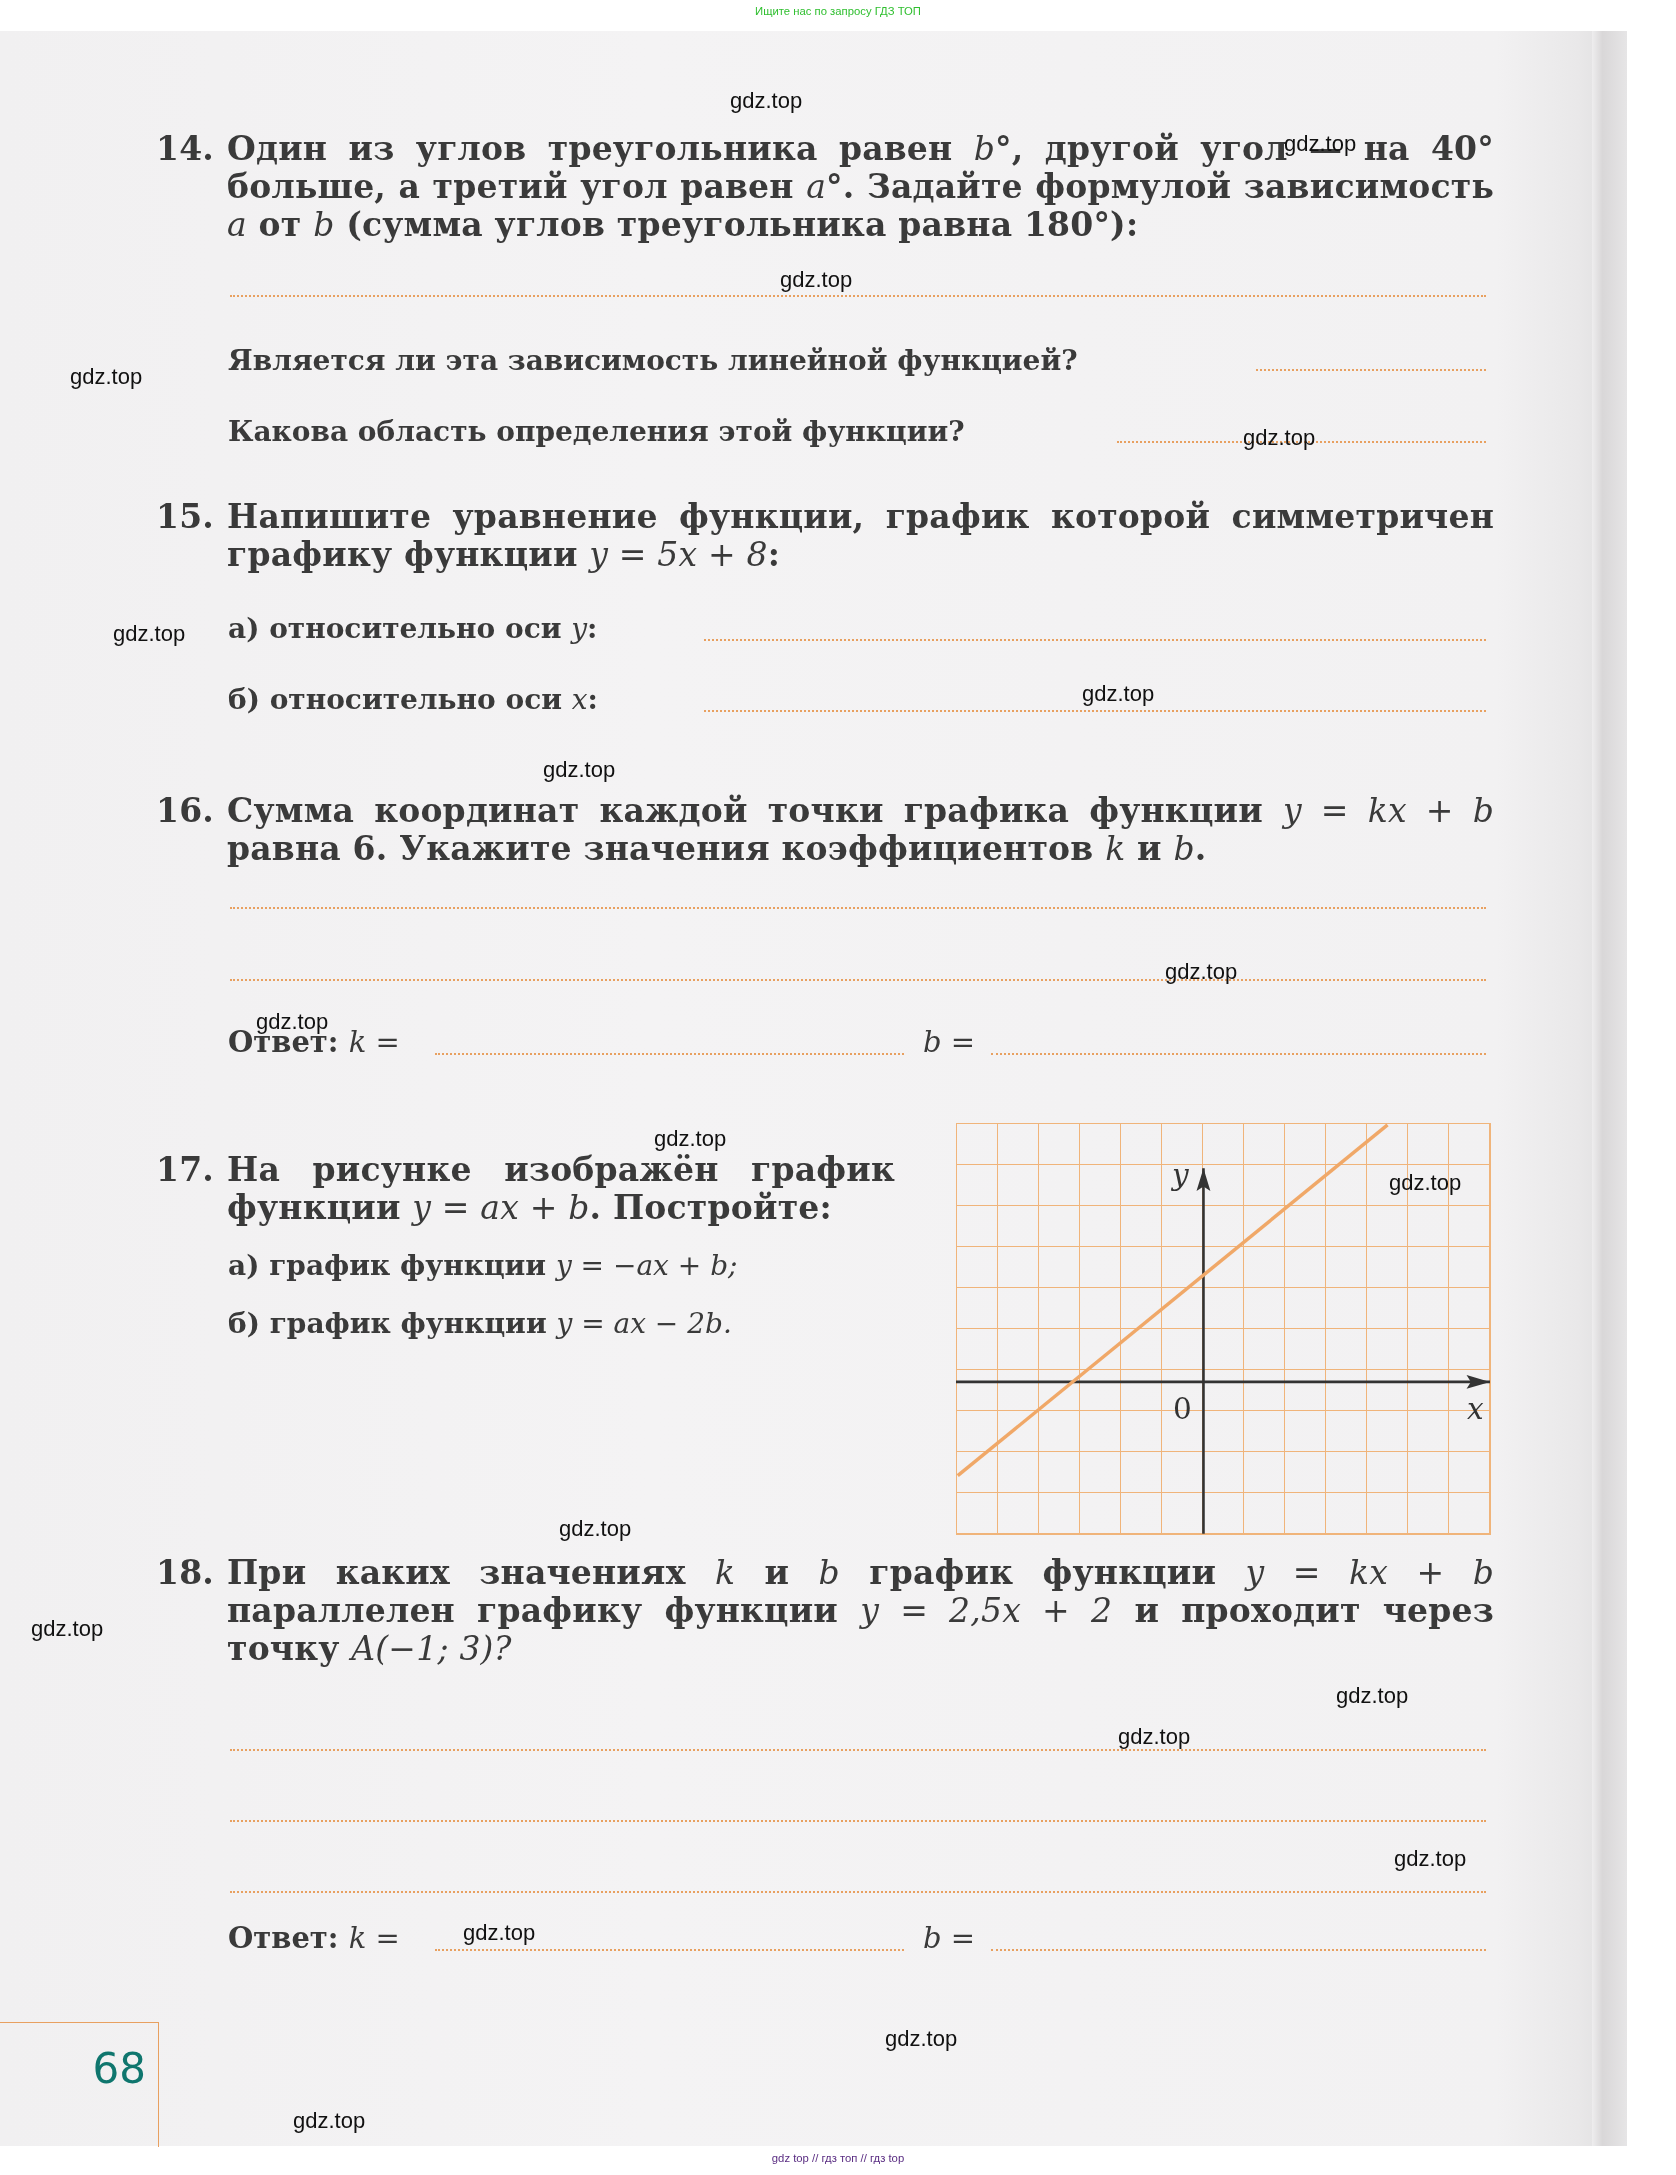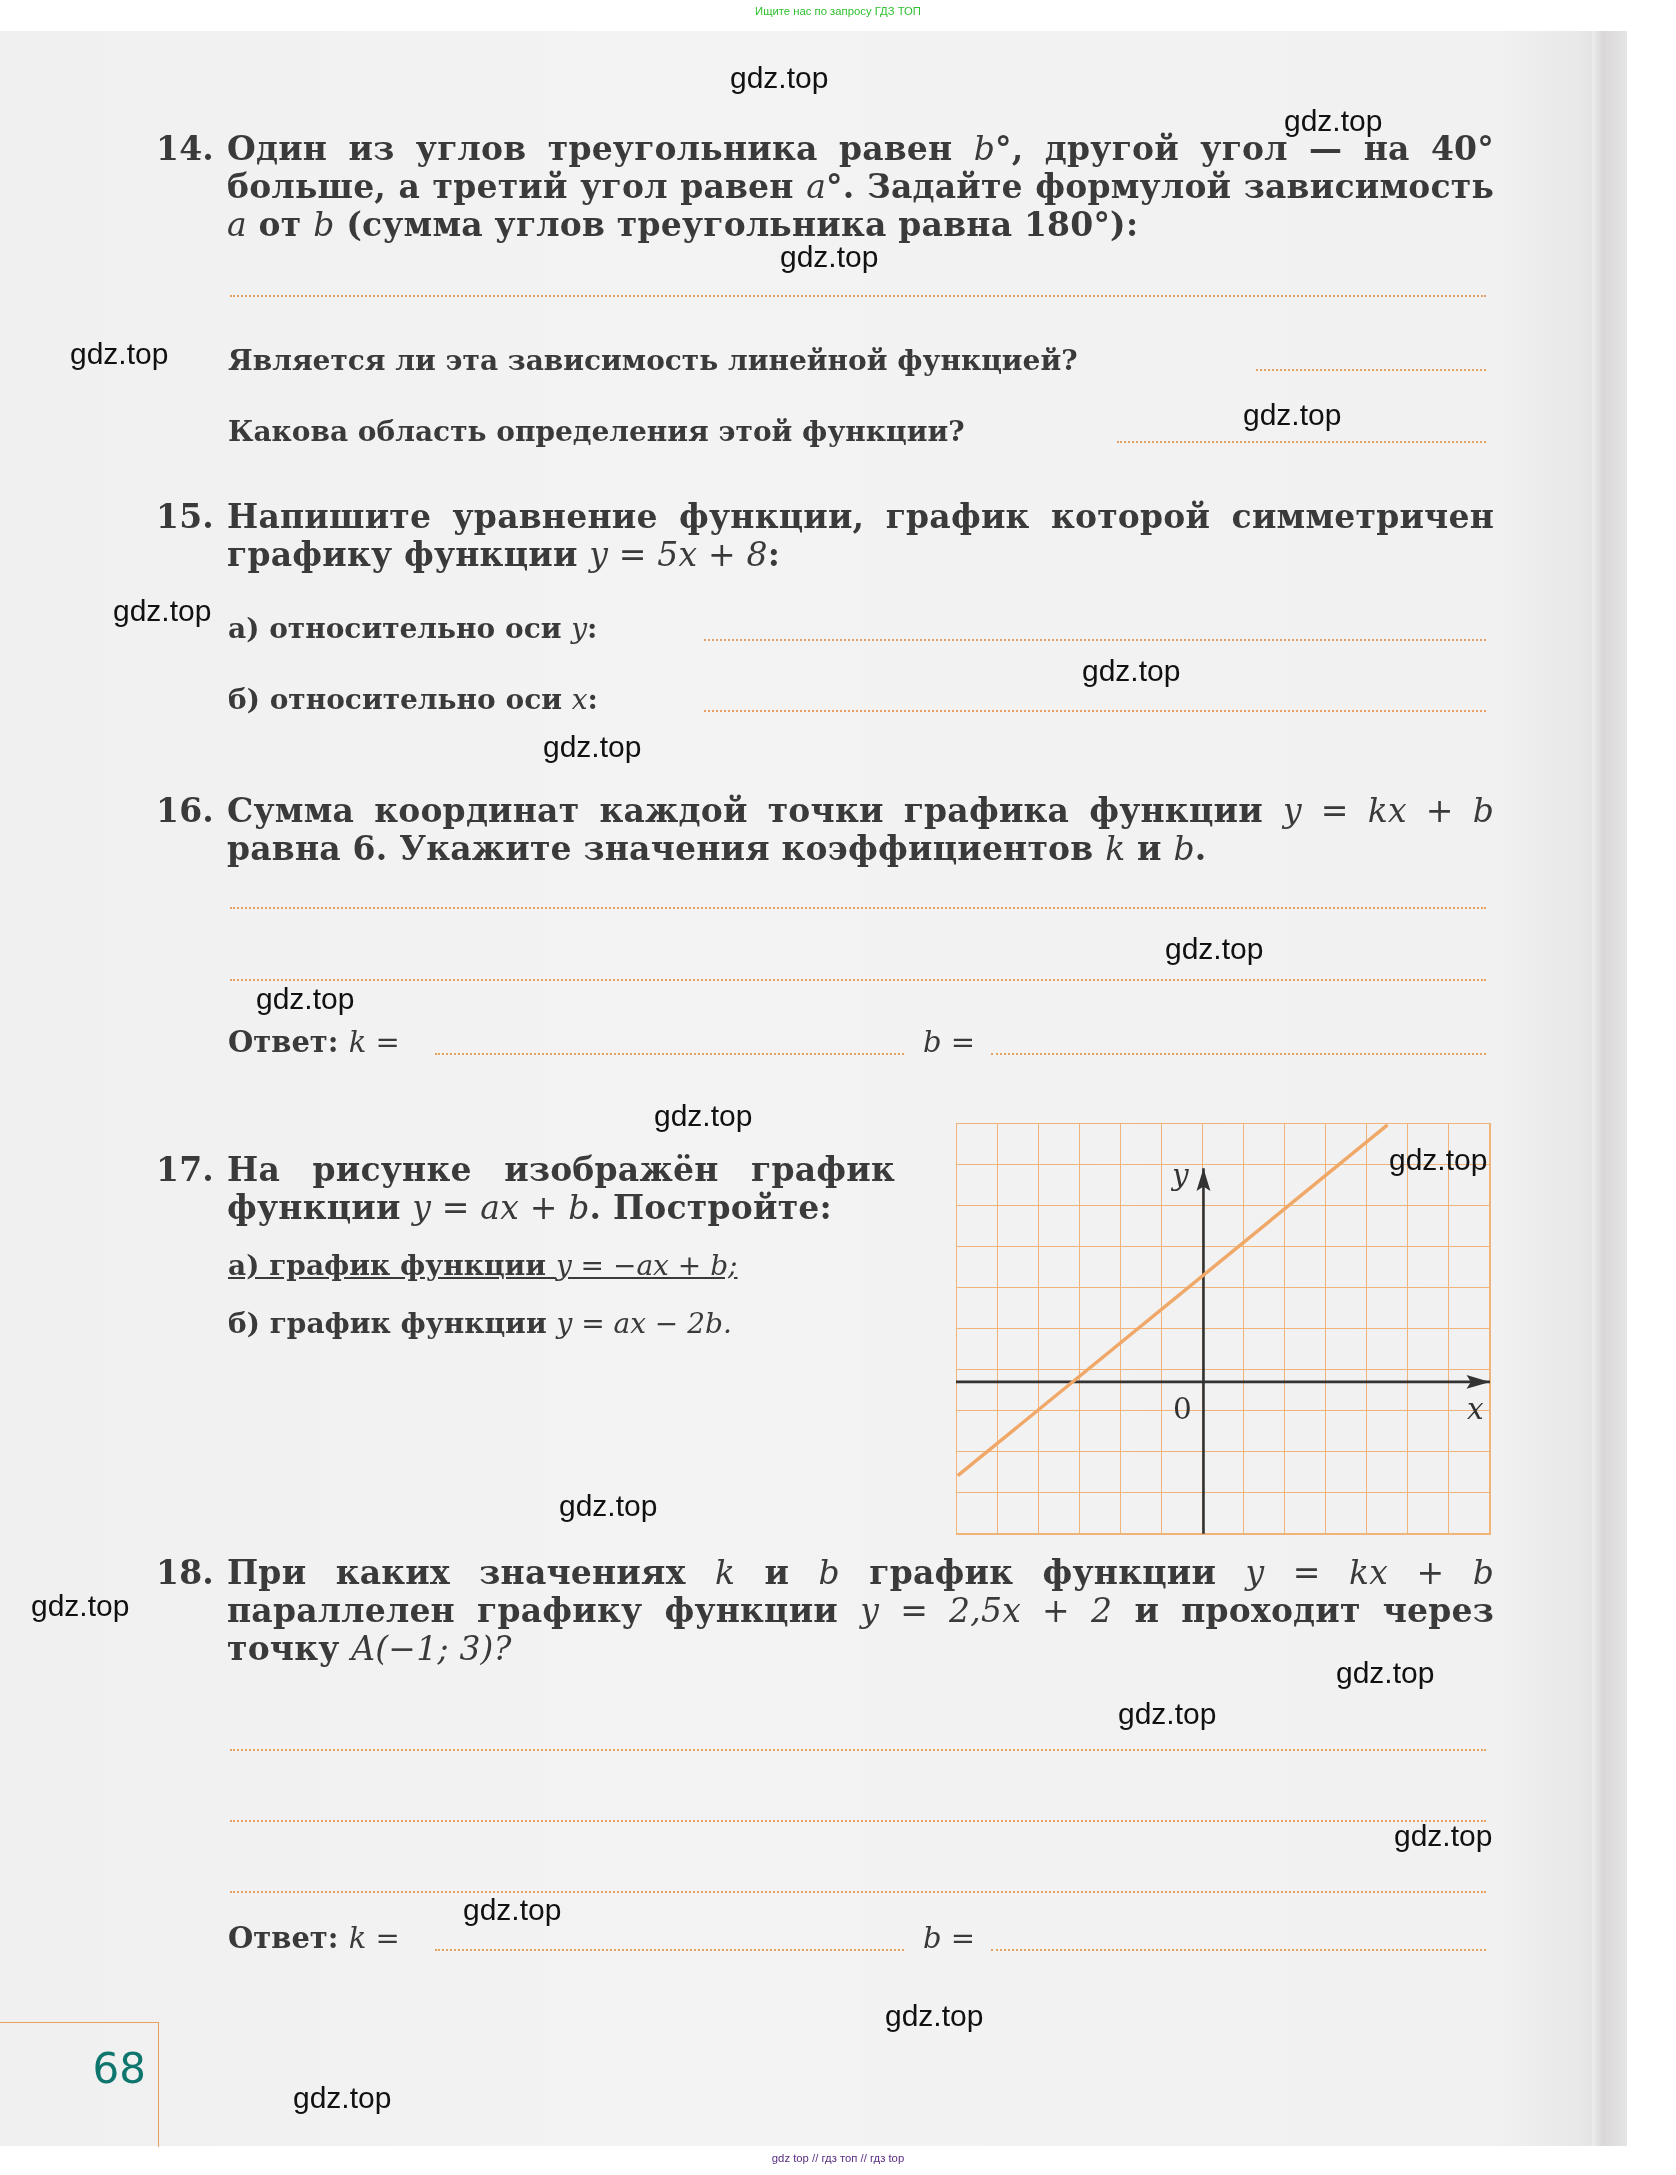--- a/index.html
+++ b/index.html
@@ -13,21 +13,21 @@
           background:linear-gradient(90deg,#f1f0f1 0%,#f4f3f4 40%,#f2f1f2 92%,#e9e8e9 97%,#dcdadb 100%); }
   .page-edge { position:absolute; left:1592px; top:31px; width:35px; height:2115px;
           background:linear-gradient(90deg,#eeedee,#d9d7d8 30%,#e6e5e6 100%); }
   .q { position:absolute; left:156px; width:1338px; font-size:33px; line-height:38px; font-weight:bold; letter-spacing:0.2px; }
   .q .num { position:absolute; left:0; top:0; font-weight:bold; }
   .q .text { margin-left:71px; text-align:justify; text-align-last:left; }
   .line { position:absolute; height:0; border-bottom:2.6px dotted #e8a060; }
   .sub { position:absolute; font-size:28px; font-weight:bold; white-space:nowrap; }
   .ans { position:absolute; font-size:29px; font-weight:bold; white-space:nowrap; }
   .math { font-style:italic; font-weight:normal; font-family:"DejaVu Serif", serif; }
-  .wm { position:absolute; font-family:"Liberation Sans", sans-serif; font-size:30px; color:#111; }
+  .wm { position:absolute; font-family:"Liberation Sans", sans-serif; font-size:22px; color:#111;margin-top:27px; }
   .pagenum-box { position:absolute; left:0; top:2022px; width:158px; height:124px;
           border-top:1.7px solid #e8a060; border-right:1.7px solid #e8a060; }
   .pagenum { position:absolute; right:12px; top:21px; font-family:"DejaVu Sans", sans-serif; font-size:42px; color:#0f766e; }
   .graph { position:absolute; left:956px; top:1123px; width:534px; height:411px; }
   .grid-bg { position:absolute; left:0; top:0; width:100%; height:100%;
     background-image:
       linear-gradient(to right, #f0b47a 1.3px, transparent 1.3px),
       linear-gradient(to bottom, #f0b47a 1.3px, transparent 1.3px);
     background-size:41px 41px; border-right:1.3px solid #f0b47a; border-bottom:1.3px solid #f0b47a; }
   .axis-label { position:absolute; font-family:"DejaVu Serif", serif; font-style:italic; font-size:29.5px; color:#333; }
@@ -85,21 +85,21 @@
   <span class="math">b =</span>
 </div>
 <div class="line" style="left:991px; top:1053px; width:495px;"></div>
 
 <div class="q" style="top:1151px; width:739px;">
   <span class="num">17.</span>
   <div class="text">
     <span>На рисунке изображён график функции </span><span class="math">y = ax + b</span><span>. Постройте:</span>
   </div>
 </div>
-<div class="sub" style="left:228px; top:1249px;text-decoration:underline;">
+<div class="sub" style="left:228px; top:1249px;">
   <span>а) график функции </span><span class="math">y = −ax + b;</span>
 </div>
 <div class="sub" style="left:228px; top:1307px;">
   <span>б) график функции </span><span class="math">y = ax − 2b.</span>
 </div>
 
 <div class="graph">
   <div class="grid-bg"></div>
   <svg width="534" height="411" style="position:absolute;left:0;top:0;overflow:visible" viewBox="0 0 615 473">
 

